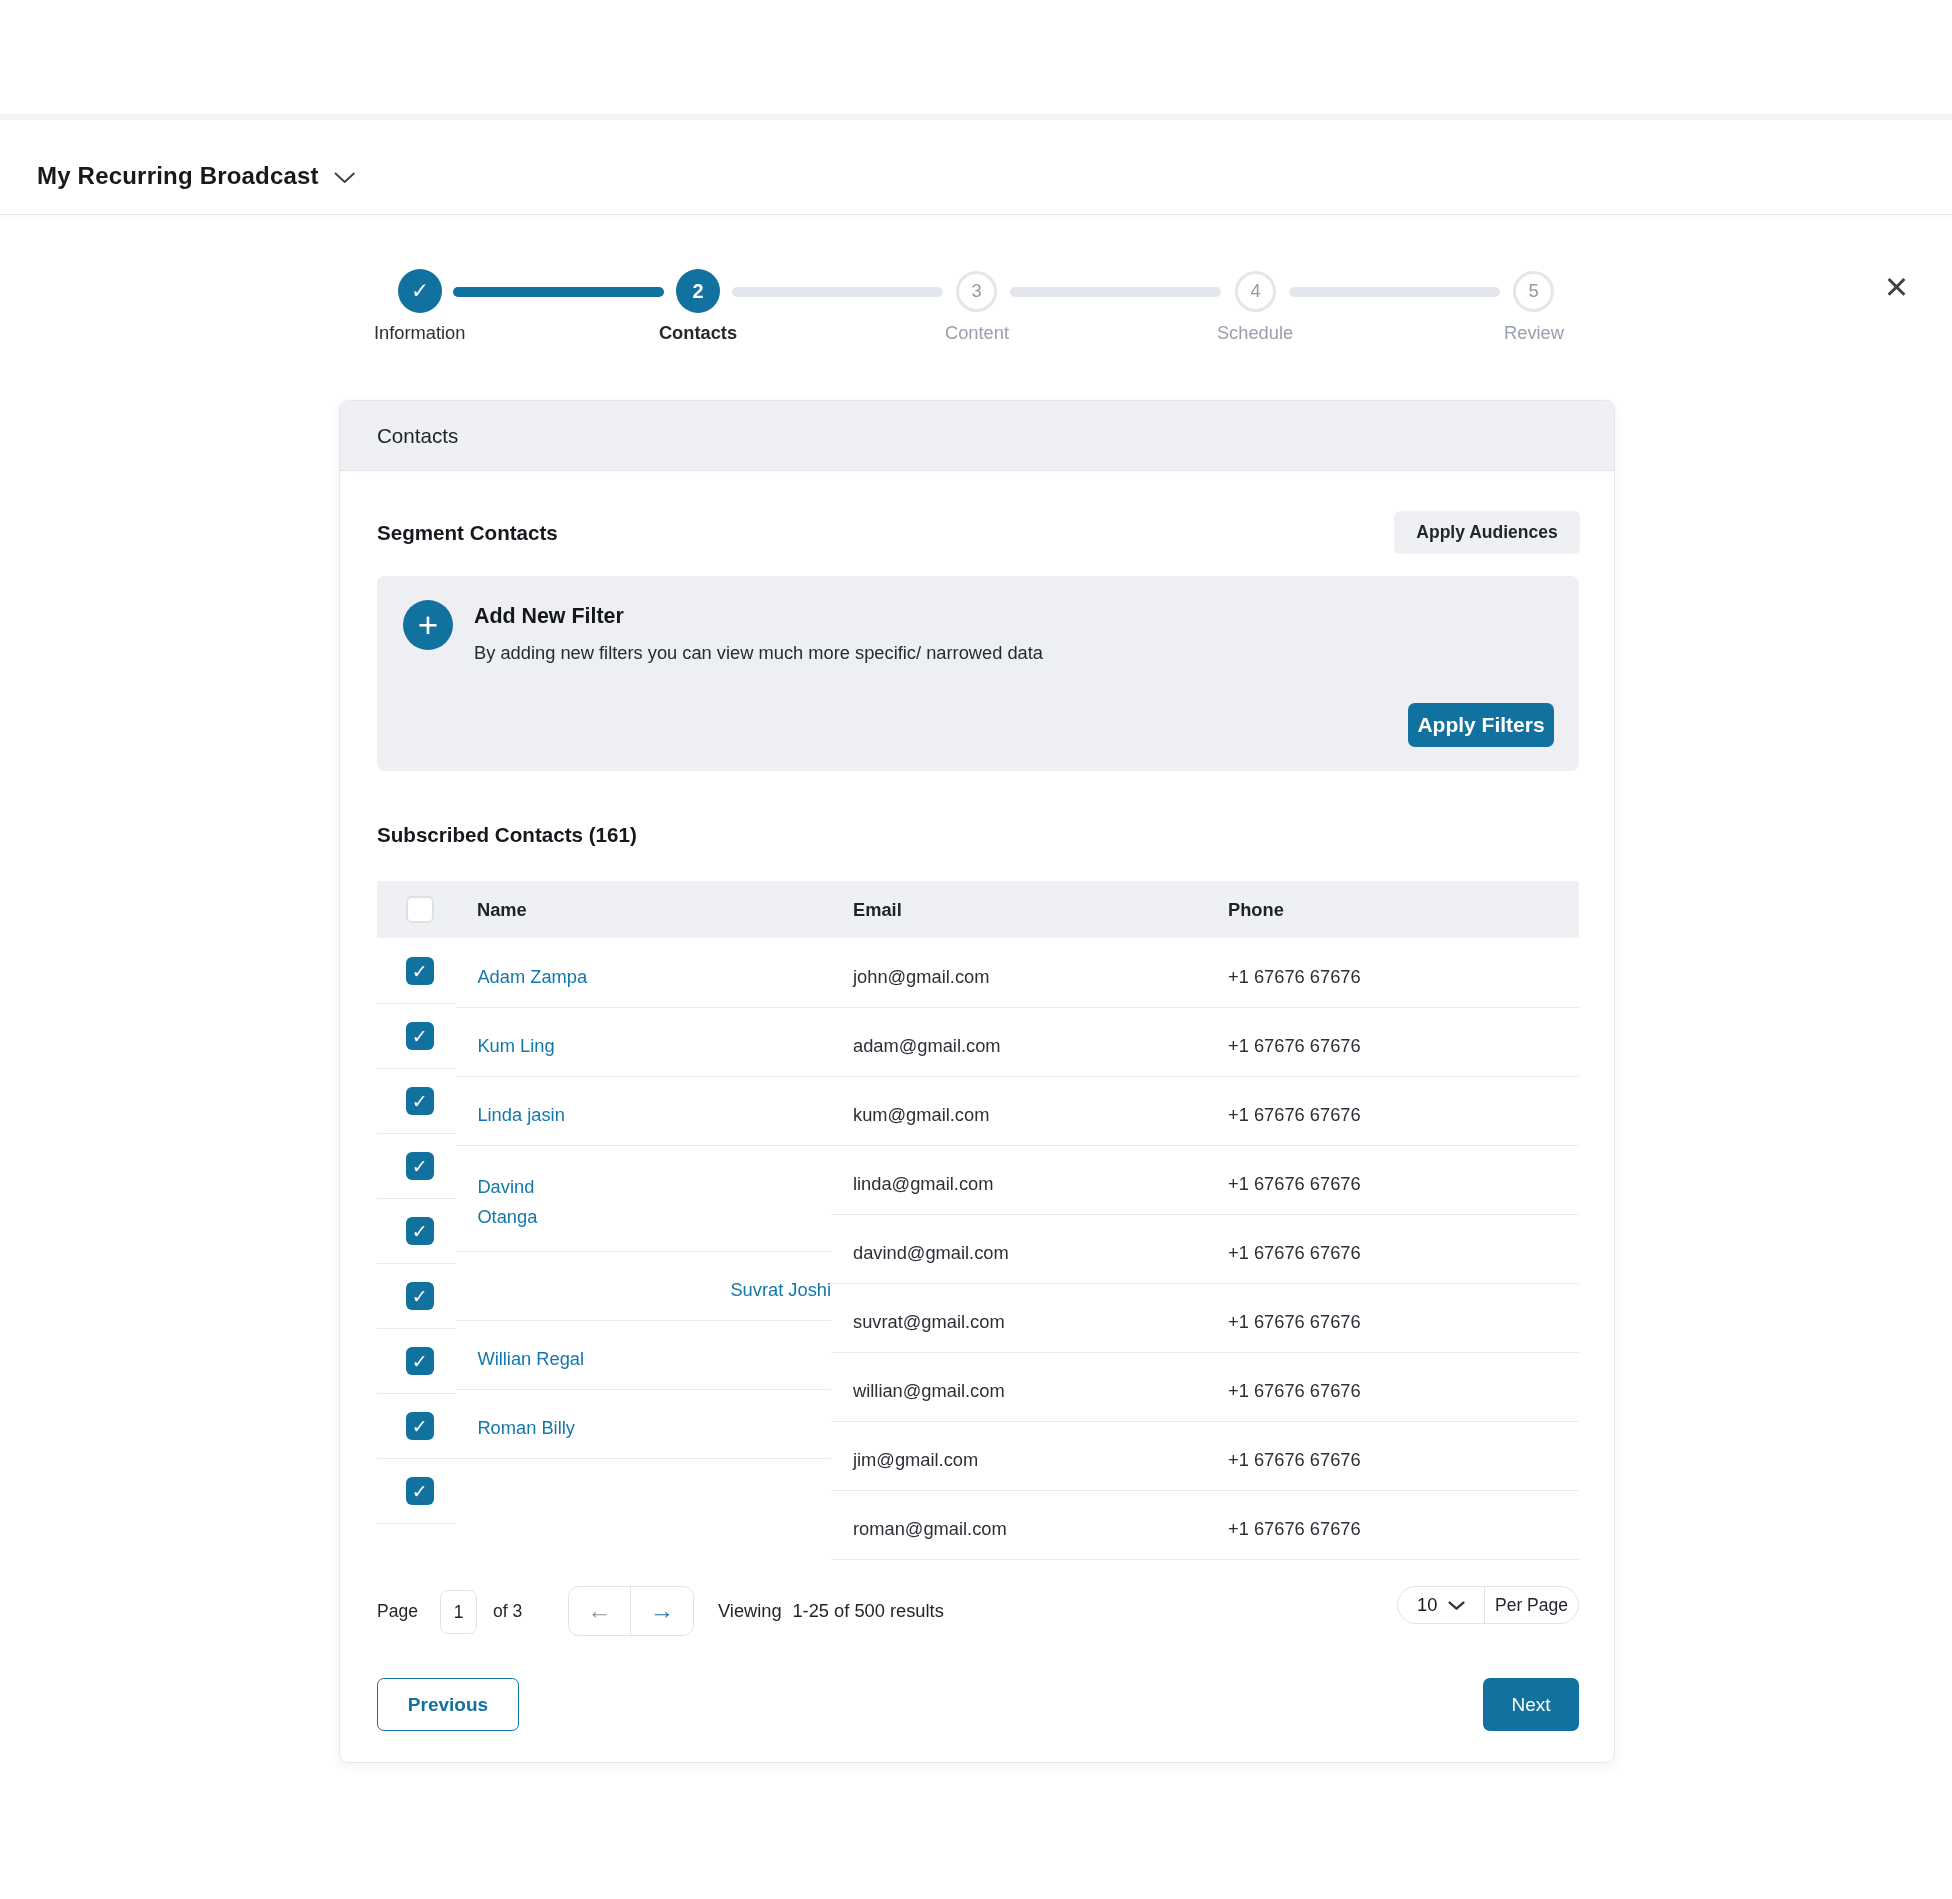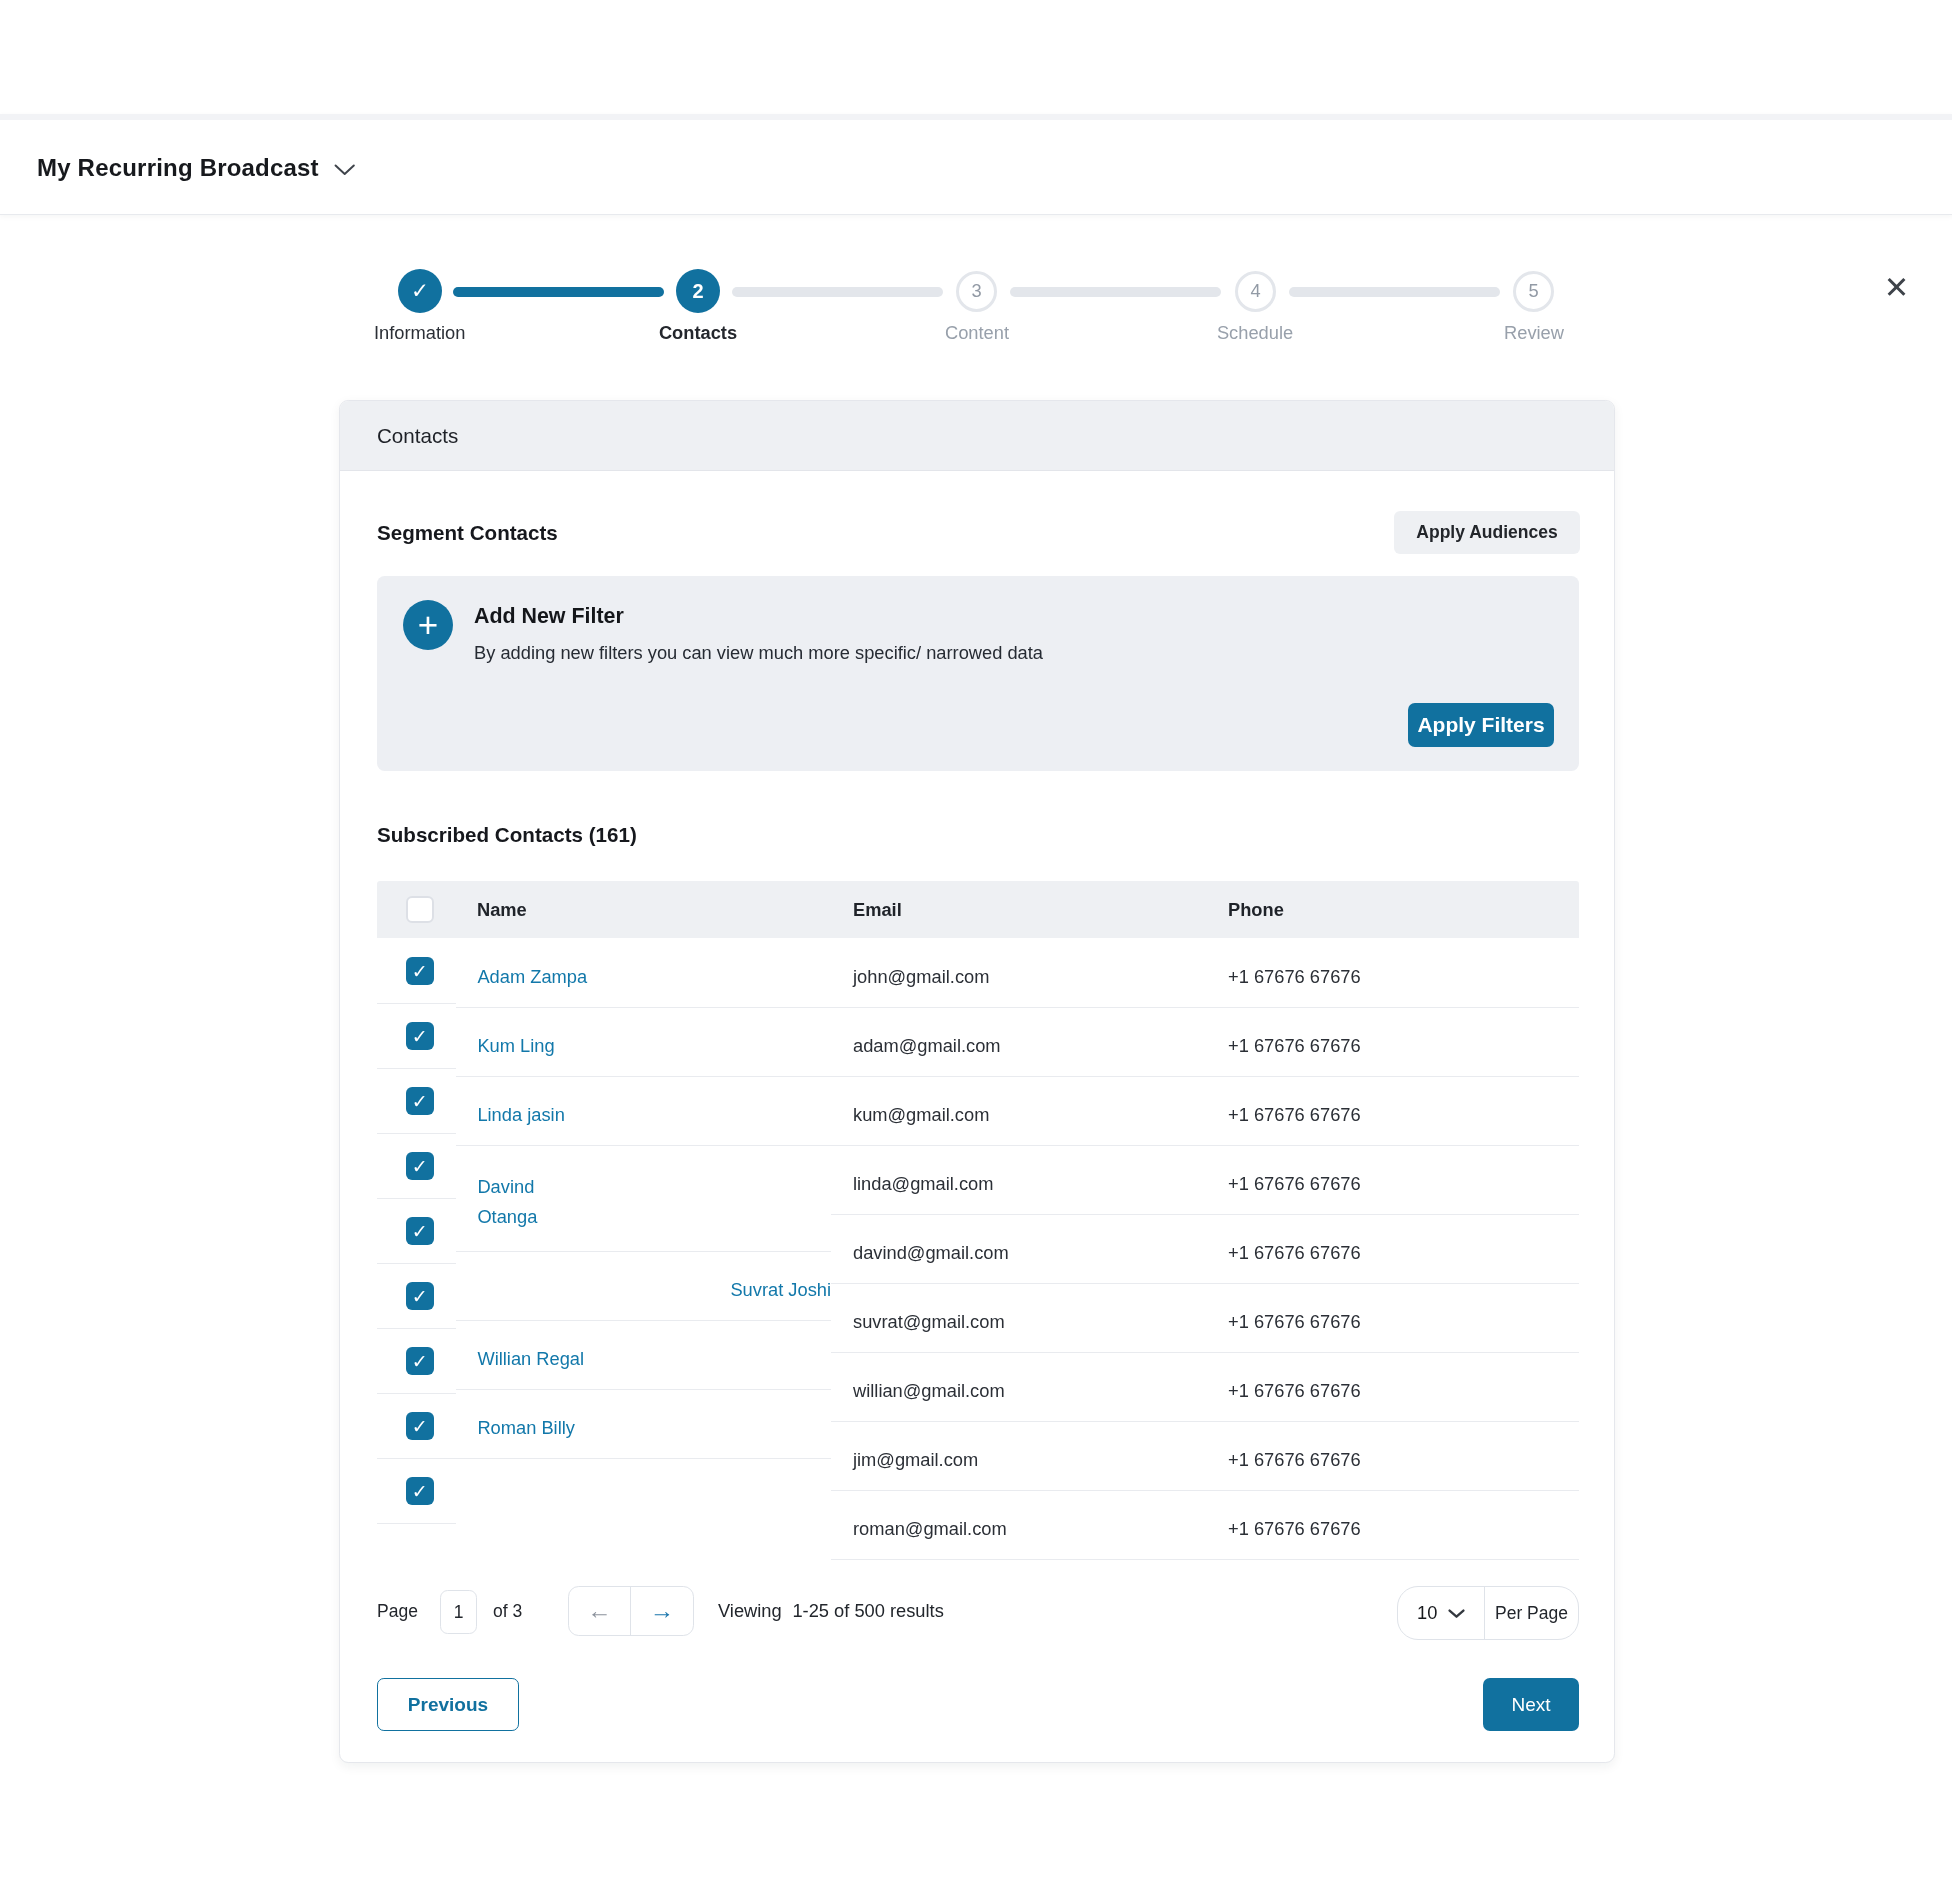--- a/index.html
+++ b/index.html
@@ -4,21 +4,21 @@
 <style>
   * { margin:0; padding:0; box-sizing:border-box; }
   html,body { width:1953px; height:1900px; background:#ffffff;
     font-family:"Liberation Sans","DejaVu Sans",sans-serif; color:#22262c; }
   body { position:relative; overflow:hidden; }
 
   
   .appbar { position:absolute; left:0; top:114px; width:1953px; height:101px;
     background:#ffffff; border-top:6.1px solid #f2f3f6; border-bottom:0.8px solid #e8eaee;
     box-shadow:0 2.3px 6.1px rgba(25,30,40,.05); }
-  .appbar-title-wrap { position:absolute; left:37px; top:0; height:95px; display:flex; align-items:center; }
+  .appbar-title-wrap { position:absolute; left:37px; top:8px; height:95px; display:flex; align-items:center; }
   .appbar-title { font-size:24px; font-weight:700; color:#17191d; letter-spacing:0.2px; }
   .title-chevron { margin-left:15.3px; margin-top:4.6px; }
   .close-btn { position:absolute; left:1872px; top:143px; width:49px; height:49px;
     display:flex; align-items:center; justify-content:center; font-size:30.5px; font-weight:400;
     color:#3e434a; cursor:pointer; background:none; border:none; }
 
   
   .stepper { position:absolute; left:336px; top:267px; width:1282px; height:84px; }
   .step-circle-done, .step-circle-active { position:absolute; top:2.3px; width:44px; height:44px;
     border-radius:50%; background:#11719f; color:#fff; display:flex; align-items:center;
@@ -90,21 +90,21 @@
     border:1.5px solid #dfe3e9; border-radius:7.6px; text-align:center; font-size:17.5px; color:#22262c;
     font-family:inherit; }
   .arrow-group { position:absolute; left:228px; top:1185px; width:126px; height:50px; background:#fff;
     border:1.5px solid #dfe3e9; border-radius:10.7px; display:flex; }
   .arrow-cell { width:50%; display:flex; align-items:center; justify-content:center; font-size:24.4px;
     cursor:pointer; }
   .arrow-cell.left { color:#8d939d; border-right:1.5px solid #dfe3e9; }
   .arrow-cell.right { color:#1b77ad; }
   .viewing-wrap { position:absolute; left:378px; top:1185px; height:50px; display:flex;
     align-items:center; font-size:18.3px; color:#22262c; }
-  .perpage-group { position:absolute; left:1057px; top:1185px; width:182px; height:54px; background:#fff;
+  .perpage-group { position:absolute; left:1057px; top:1185px; width:182px; height:38px; background:#fff;
     border:1.5px solid #dfe3e9; border-radius:21px; display:flex; }
   .perpage-val { width:87px; display:flex; align-items:center; justify-content:center; gap:10.7px;
     font-size:18.3px; color:#17191d; border-right:1.5px solid #dfe3e9; cursor:pointer; }
   .perpage-txt { flex:1; display:flex; align-items:center; justify-content:center; font-size:17.5px; color:#22262c; }
 
   
   .btn-prev { position:absolute; left:37px; top:1277px; width:142px; height:53px; background:#fff;
     border:1.9px solid #11719f; border-radius:6.9px; color:#11719f; font-size:19px; font-weight:600;
     cursor:pointer; font-family:inherit; }
   .btn-next { position:absolute; left:1143px; top:1277px; width:96px; height:53px; background:#11719f;

